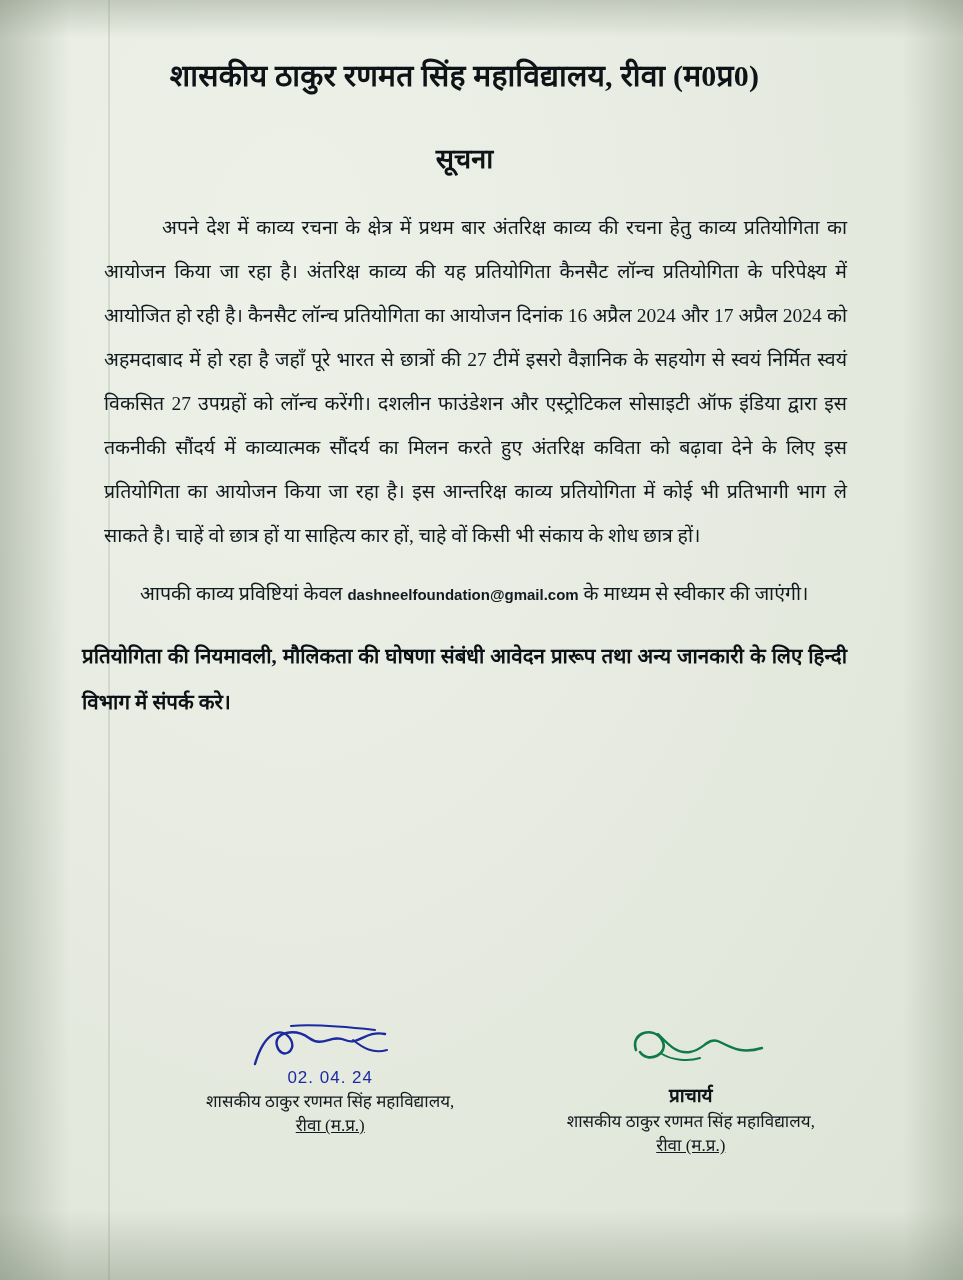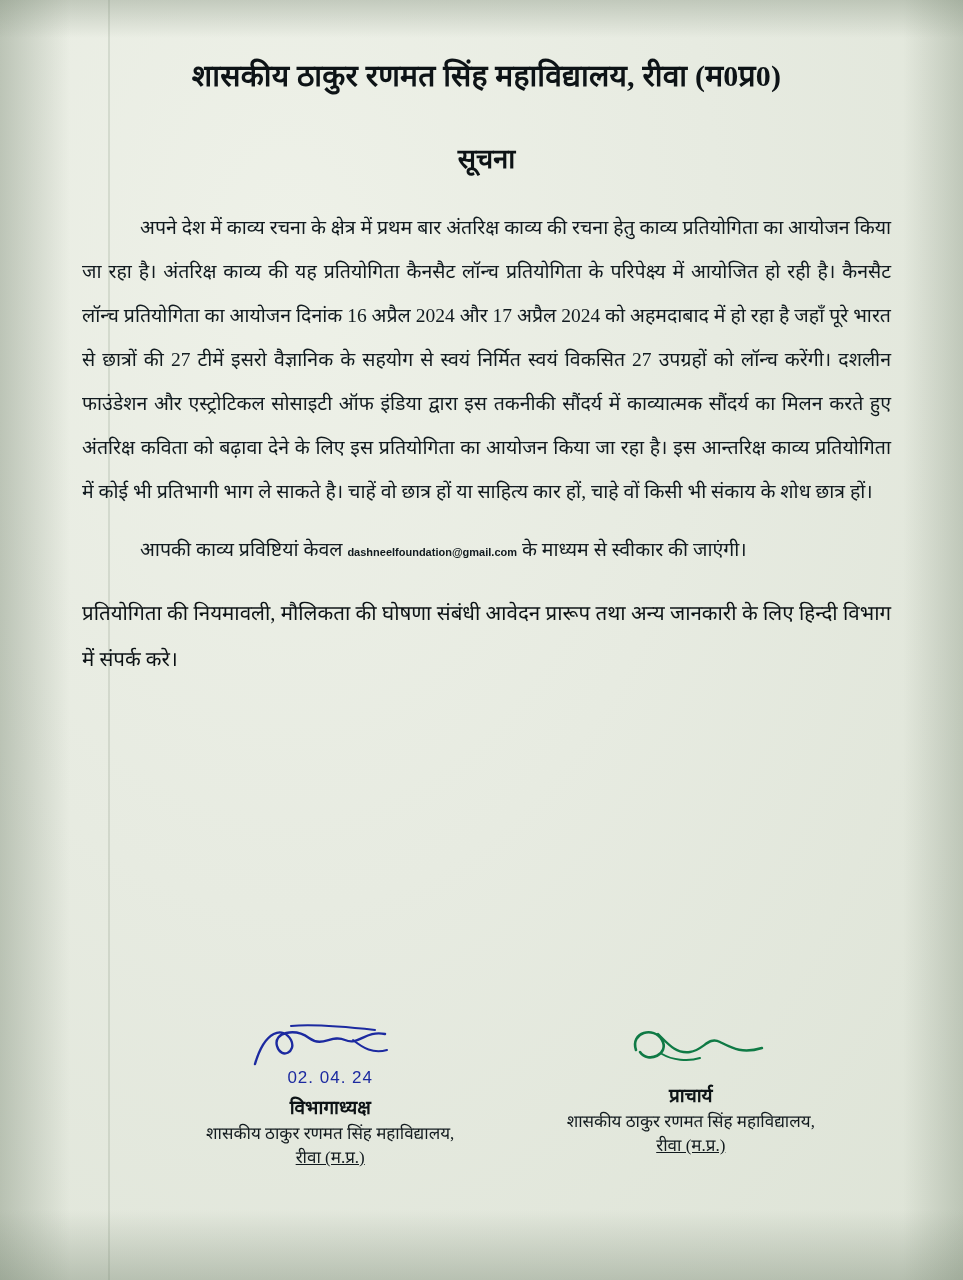--- a/index.html
+++ b/index.html
@@ -59,21 +59,21 @@
     width: 2px; height: 100%;
     background: rgba(110,125,105,0.18);
     pointer-events: none;
   }
 
   .content {
     position: absolute;
     left: 0; top: 0;
     width: 963px;
     height: 1064px;
-    padding: 42px 72px 0 82px;
+    padding: 42px 116px 0 82px;
     box-sizing: border-box;
     color: #10161b;
     border-radius: 31px;
   }
 
   .doc-title {
     text-align: center;
     font-family: "Liberation Serif", "DejaVu Serif", serif;
     font-weight: bold;
     font-size: 30px;
@@ -97,35 +97,35 @@
     line-height: 44px;
     text-align: justify;
     text-justify: inter-word;
     color: #111a1f;
   }
 
   .para {
     margin: 0;
     text-indent: 58px;
   }
-  .para.p1 { margin-top: 30px; }
+  .para.p1 { margin-top: 30px; margin-left: 22px; }
   .para.p2 { margin-top: 14px; }
   .para.p3 { margin-top: 14px; }
 
   .para.no-indent { text-indent: 0; }
 
   .email {
     font-family: "Liberation Sans", sans-serif;
     font-weight: bold;
-    font-size: 11px;
+    font-size: 15px;
   }
 
   .bold-para {
     font-family: "Liberation Serif", "DejaVu Serif", serif;
-    font-weight: normal;
+    font-weight: bold;
     font-size: 20.5px;
     line-height: 46px;
     margin: 16px 0 0 0;
     text-indent: 0;
     color: #0b1114;
   }
 
   
   .sign-row {
     position: absolute;
@@ -207,21 +207,20 @@
 
     <div class="sign-col left">
       <div class="sign-scribble">
         <svg width="190" height="56" viewBox="0 0 190 56" fill="none">
           <path d="M20 44 C30 10, 48 6, 56 20 C62 32, 46 40, 42 26 C38 12, 60 8, 74 18 C88 28, 96 14, 110 20 C124 26, 130 10, 150 14" stroke="#1c2aa0" stroke-width="2.4" fill="none" stroke-linecap="round"></path>
           <path d="M56 6 C76 4, 104 6, 140 10" stroke="#1c2aa0" stroke-width="2" fill="none" stroke-linecap="round"></path>
           <path d="M118 20 C128 28, 138 34, 152 30" stroke="#1c2aa0" stroke-width="2" fill="none" stroke-linecap="round"></path>
         </svg>
       </div>
       <div class="sign-date">02. 04. 24</div>
-      <div class="sign-name">विभागाध्यक्ष</div>
       <div class="sign-sub">
         <span>शासकीय ठाकुर रणमत सिंह महाविद्यालय,</span>
         <span class="line2">रीवा (म.प्र.)</span>
       </div>
     </div>
 
     <div class="sign-col right">
       <div class="sign-scribble">
         <svg width="190" height="56" viewBox="0 0 190 56" fill="none">
           <path d="M40 30 C34 12, 58 6, 66 20 C74 34, 52 44, 44 32" stroke="#0f7a45" stroke-width="2.6" fill="none" stroke-linecap="round"></path>

